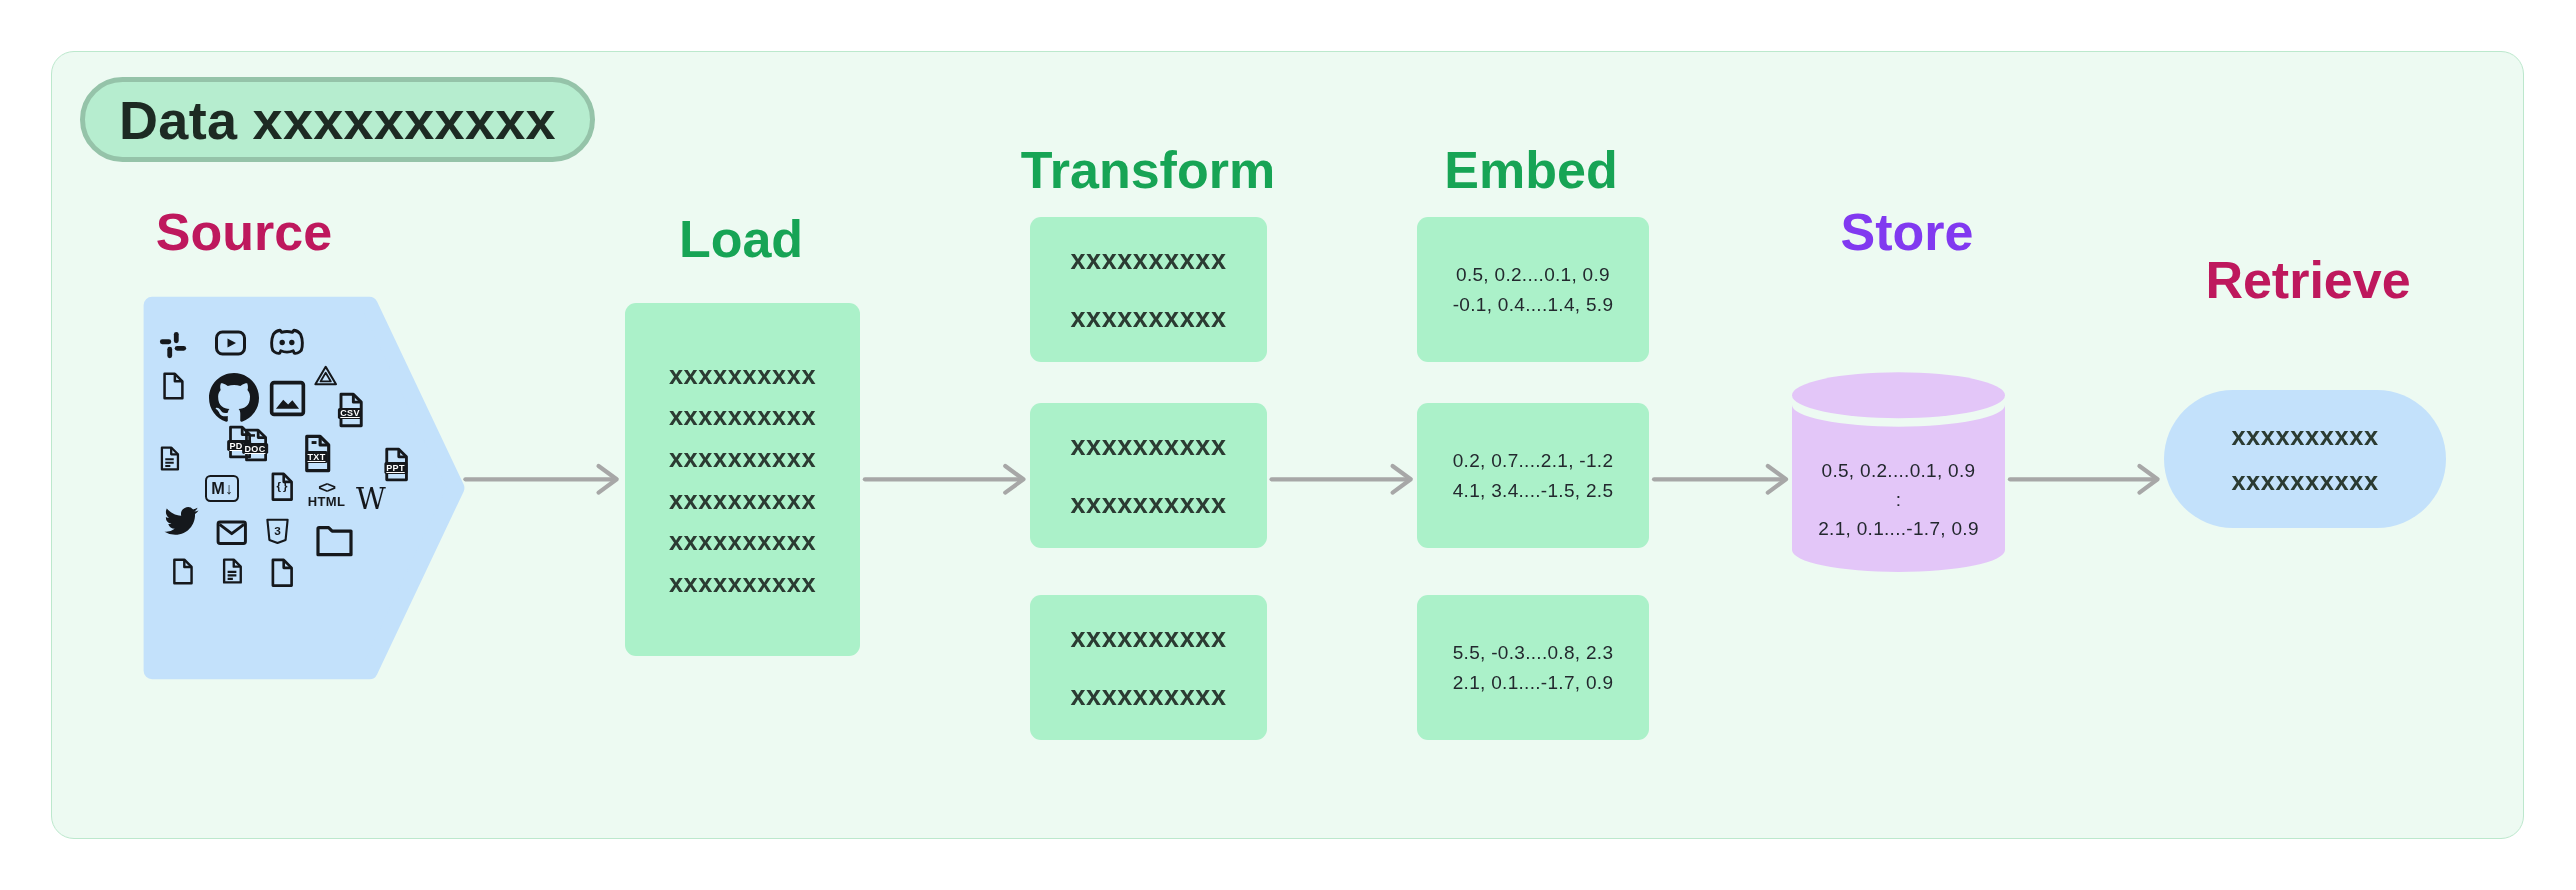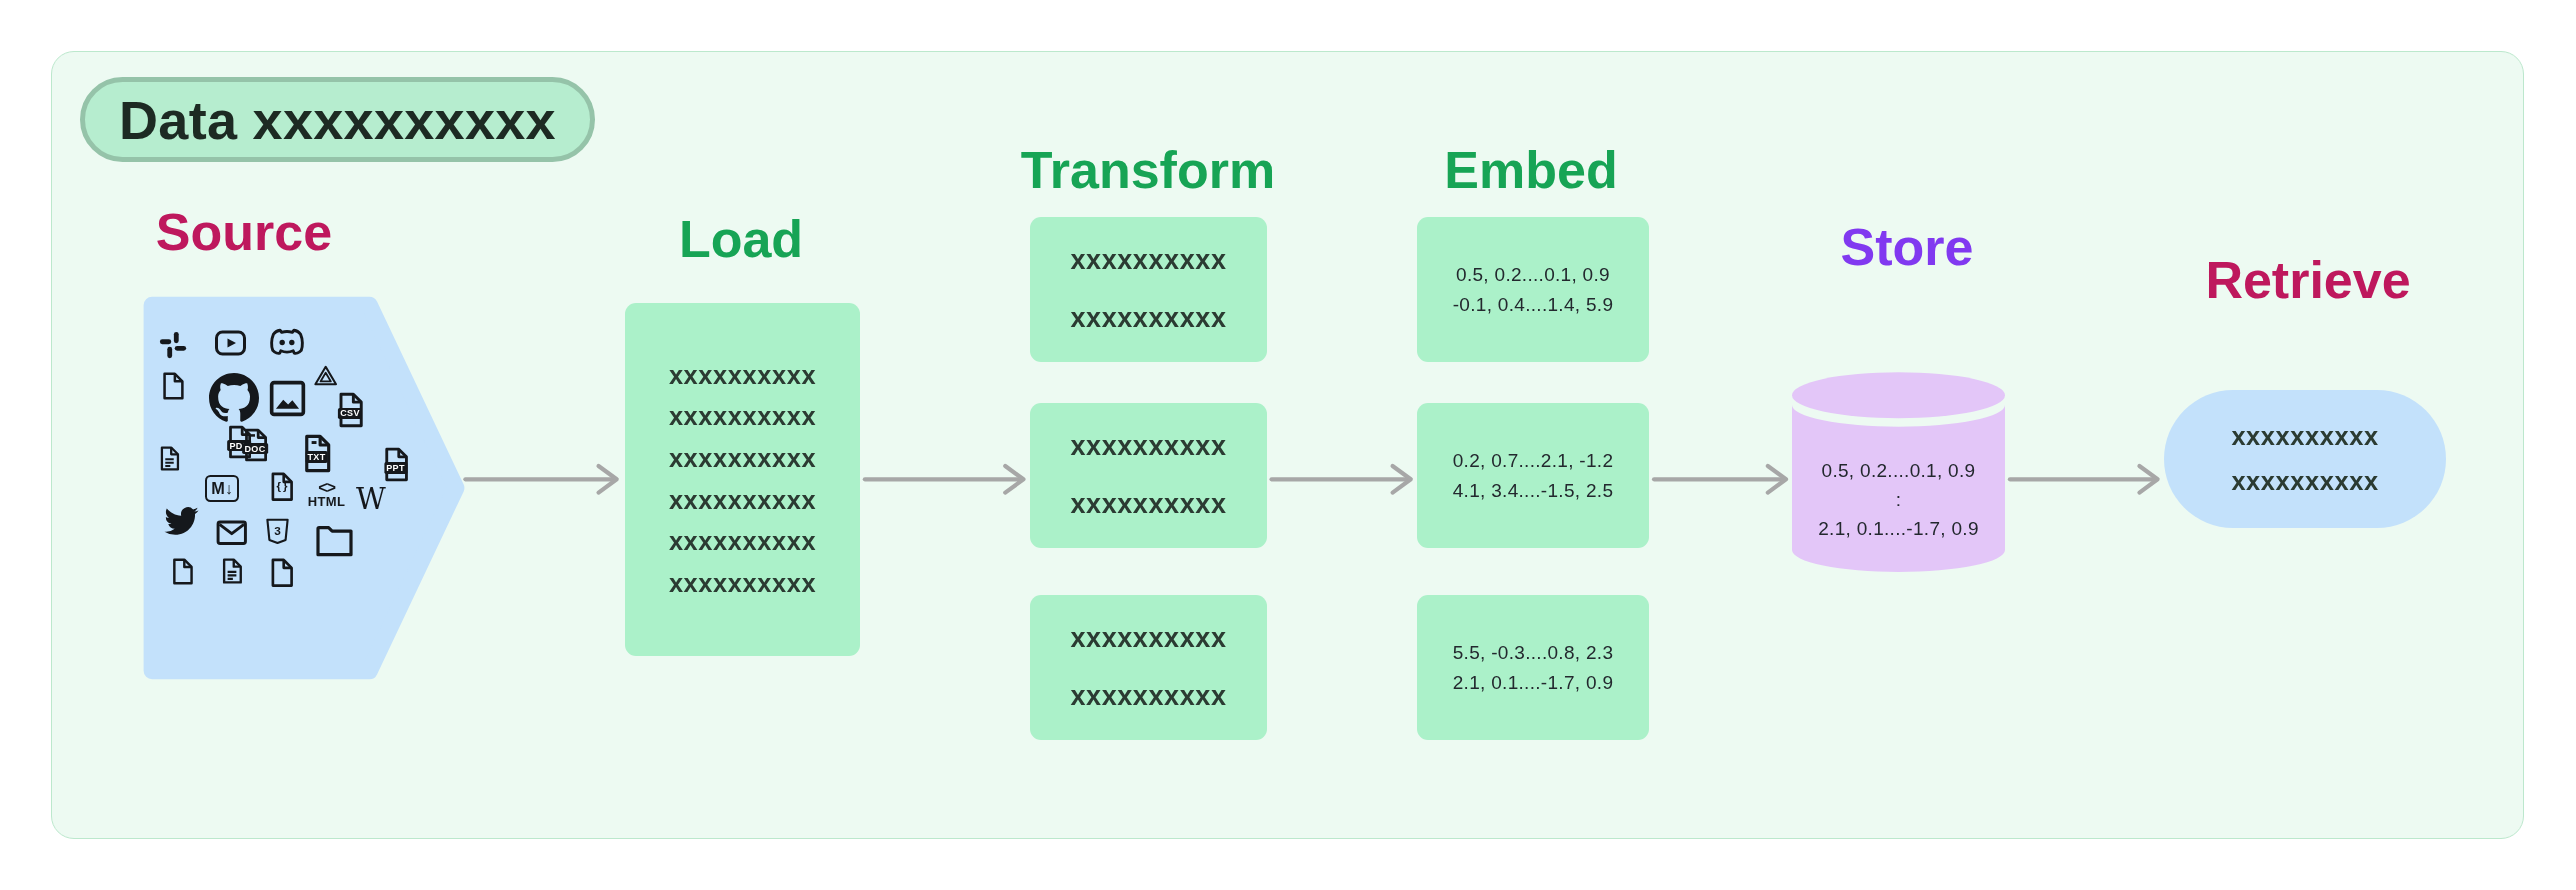--- a/index.html
+++ b/index.html
@@ -18,42 +18,42 @@
   .tbox{gap:31.5px;}
   .ebox{gap:10.3px;}
   .numline{font-size:19px;font-weight:500;color:#23282e;line-height:1;letter-spacing:0.3px;}
   .pill{position:absolute;background:#c3e1fb;border-radius:73px;display:flex;flex-direction:column;align-items:center;justify-content:center;gap:19.4px;}
   .chev{position:absolute;}
   .cyl{position:absolute;}
   .cyltext{position:absolute;display:flex;flex-direction:column;align-items:center;justify-content:center;gap:10.3px;}
   .arrows{position:absolute;left:0;top:0;pointer-events:none;}
   .ic{position:absolute;color:#15181c;}
   .ic svg{display:block;width:100%;height:100%;}
-  .fbadge .band{position:absolute;left:50%;top:44%;transform:translateX(-50%);background:#15181c;color:#ffffff;font-weight:bold;font-size:9px;line-height:1.15;padding:0.6px 2.4px;border-radius:1.8px;letter-spacing:0.3px;white-space:nowrap;}
+  .fbadge .band{position:absolute;left:50%;top:44%;transform:translateX(-50%);background:#15181c;color:#ffffff;font-weight:bold;font-size:9px;line-height:1.15;padding:0.6px 2.4px;border-radius:1.8px;letter-spacing:0.3px;white-space:nowrap;text-decoration:underline;}
   .md{border:2.4px solid #15181c;border-radius:5.4px;box-sizing:border-box;display:flex;align-items:center;justify-content:center;font-weight:bold;font-size:16.3px;color:#15181c;}
   .htmlic{display:flex;flex-direction:column;align-items:center;font-weight:bold;color:#15181c;}
   .htmlic .g{font-size:16.3px;line-height:0.9;letter-spacing:-1.2px;}
   .htmlic .t{font-size:13px;letter-spacing:0.3px;line-height:1;}
   .wiki{font-family:"DejaVu Serif",serif;font-size:29px;line-height:1;color:#15181c;}
   .jsonlbl{position:absolute;left:50%;top:48%;transform:translate(-50%,-50%);font-weight:bold;font-size:11.5px;color:#15181c;letter-spacing:-0.6px;}
 </style>
 </head>
 <body>
 
 <div class="panel">
 
   <div class="badge">
     <span>Data xxxxxxxxxx</span>
   </div>
 
   <div class="title t-blue" style="left:192px;top:150px;">Source</div>
   <div class="title t-green" style="left:689px;top:157px;">Load</div>
   <div class="title t-green" style="left:1096px;top:88px;">Transform</div>
   <div class="title t-green" style="left:1479px;top:88px;">Embed</div>
-  <div class="title t-purple" style="left:1855px;top:165px;">Store</div>
+  <div class="title t-purple" style="left:1855px;top:150px;">Store</div>
   <div class="title t-blue" style="left:2256px;top:150px;margin-top:48px;">Retrieve</div>
 
   <svg class="chev" style="left:91px;top:244px;" width="322" height="384" viewBox="0 0 532 634">
     <path d="M15 15 H374 L517 317 L374 619 H15 Z" fill="#c3e1fb" stroke="#c3e1fb" stroke-width="28" stroke-linejoin="round"></path>
   </svg>
 
   <div class="ic" style="left:107px;top:279px;width:28px;height:28px;">
     <svg viewBox="0 0 32 32" fill="#15181c">
         <rect x="17" y="1" width="5.5" height="13" rx="2.75"></rect>
         <rect x="1" y="9.5" width="13" height="5.5" rx="2.75"></rect>

